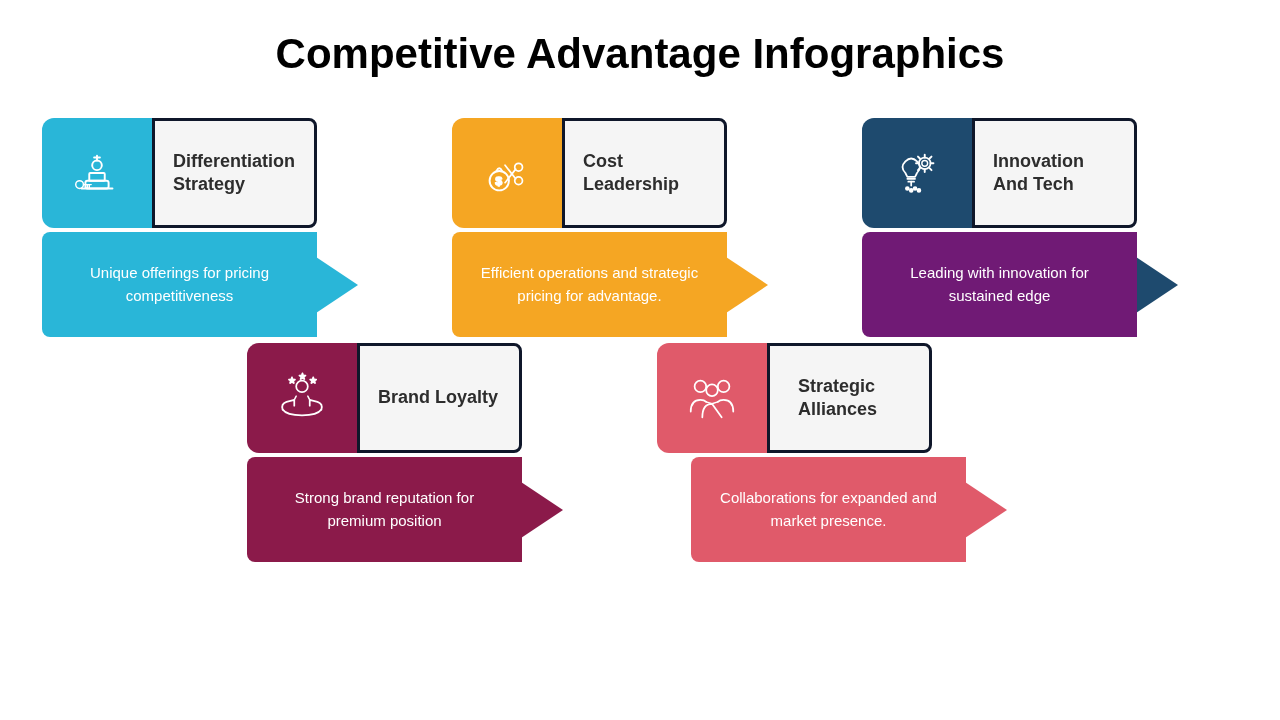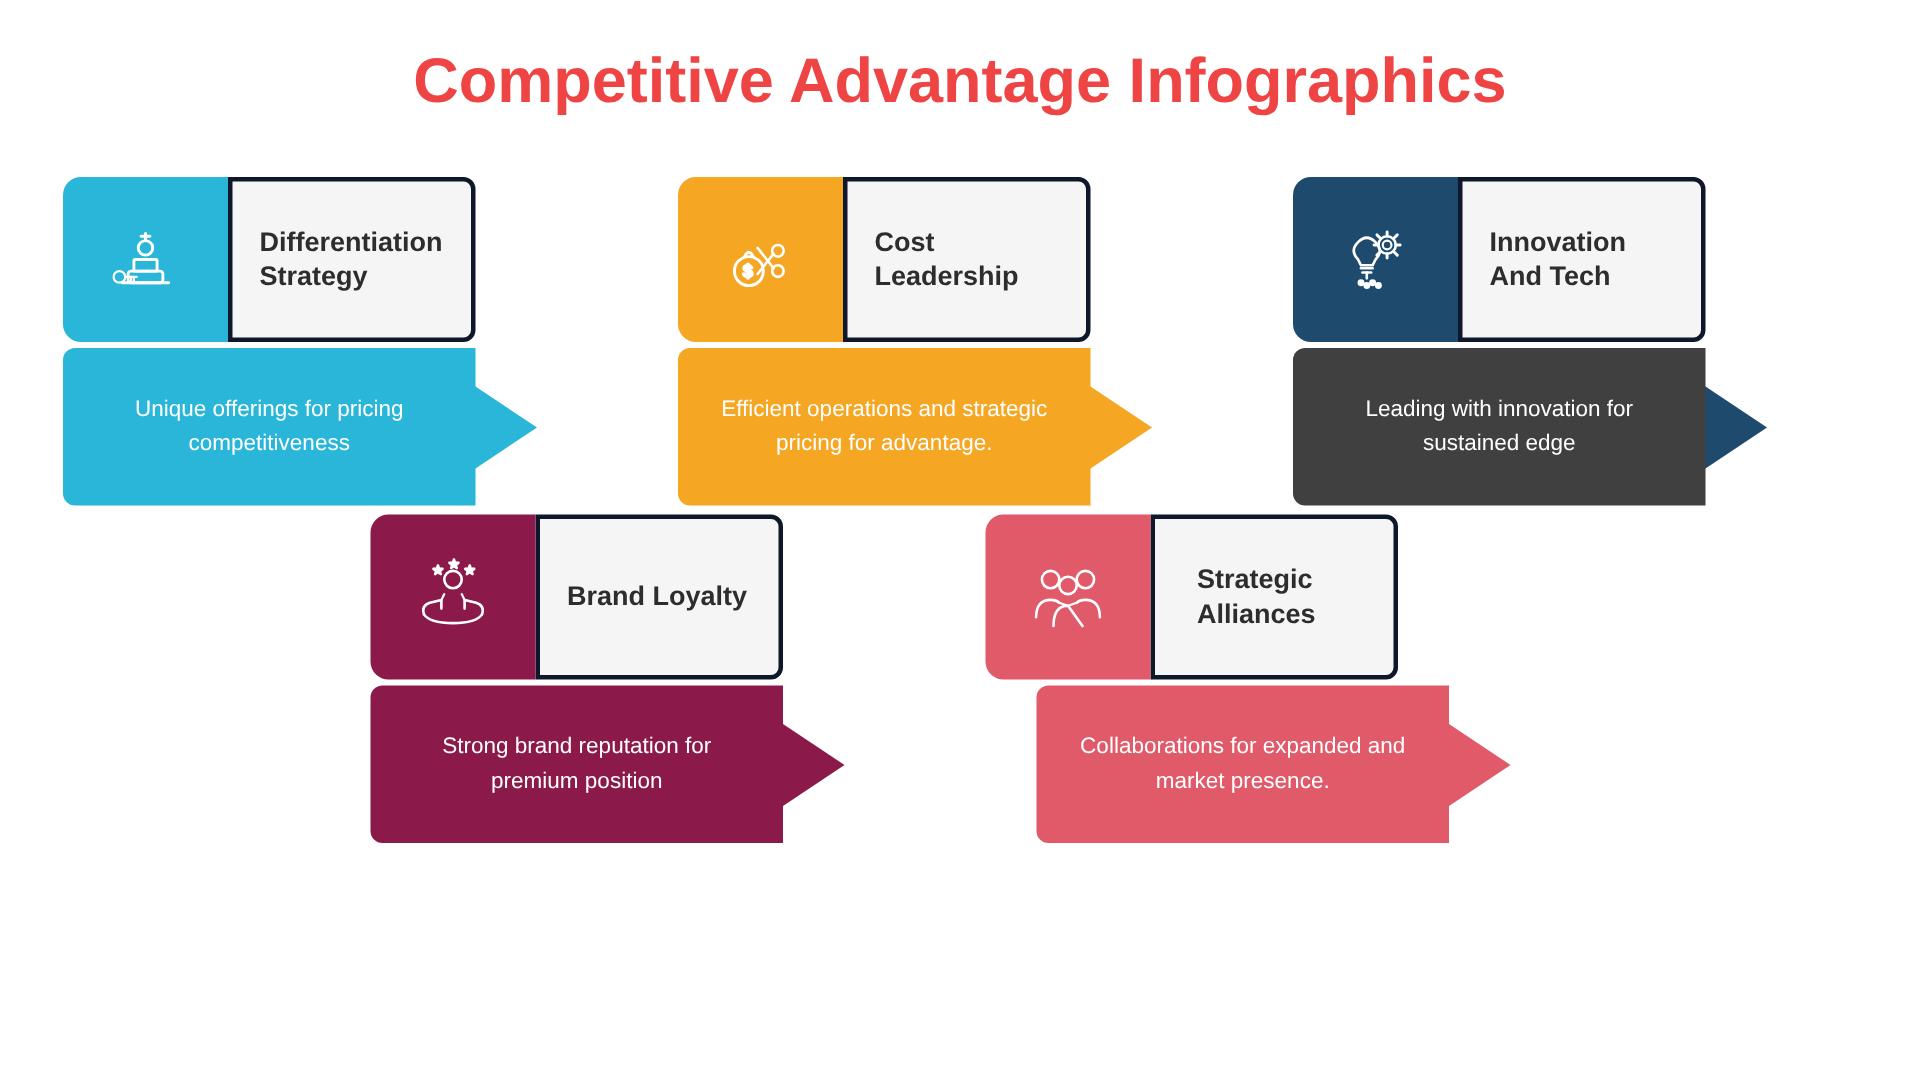--- a/index.html
+++ b/index.html
@@ -9,21 +9,21 @@
       background: #ffffff;
       font-family: 'Segoe UI', Arial, sans-serif;
       overflow: hidden;
       position: relative;
     }
 
     .page-title {
       text-align: center;
       font-size: 42px;
       font-weight: 800;
-      color: #ef4444;
+      color: #000000;
       padding-top: 30px;
       padding-bottom: 20px;
     }
 
     .infographic-container {
       position: relative;
       width: 100%;
       height: calc(720px - 110px);
     }
 
@@ -254,21 +254,21 @@
           <circle cx="24" cy="48" r="1.5" fill="#fff"></circle>
           <circle cx="28" cy="46" r="1.5" fill="#fff"></circle>
           <circle cx="32" cy="48" r="1.5" fill="#fff"></circle>
         </svg>
       </div>
       <div class="card-title-box" style="width:165px;">
         <span>Innovation And Tech</span>
       </div>
     </div>
     <div class="card-desc-wrapper" style="margin-top:4px;">
-      <div class="card-desc-box" style="background:#404040; width:275px; min-height:105px; border-radius:8px 0 0 8px;">
+      <div class="card-desc-box" style="background:#701a75; width:275px; min-height:105px; border-radius:8px 0 0 8px;">
         <span class="desc-text">Leading with innovation for sustained edge</span>
       </div>
       <div class="arrow-right" style="border-left:42px solid #1e4a6e; border-top:28px solid transparent; border-bottom:28px solid transparent;"></div>
     </div>
   </div>
 
   <div class="card-group" id="card4">
     <div class="card-top">
       <div class="card-icon-box" style="background:#8b1a4a; border-radius:12px 0 0 12px;">
 

